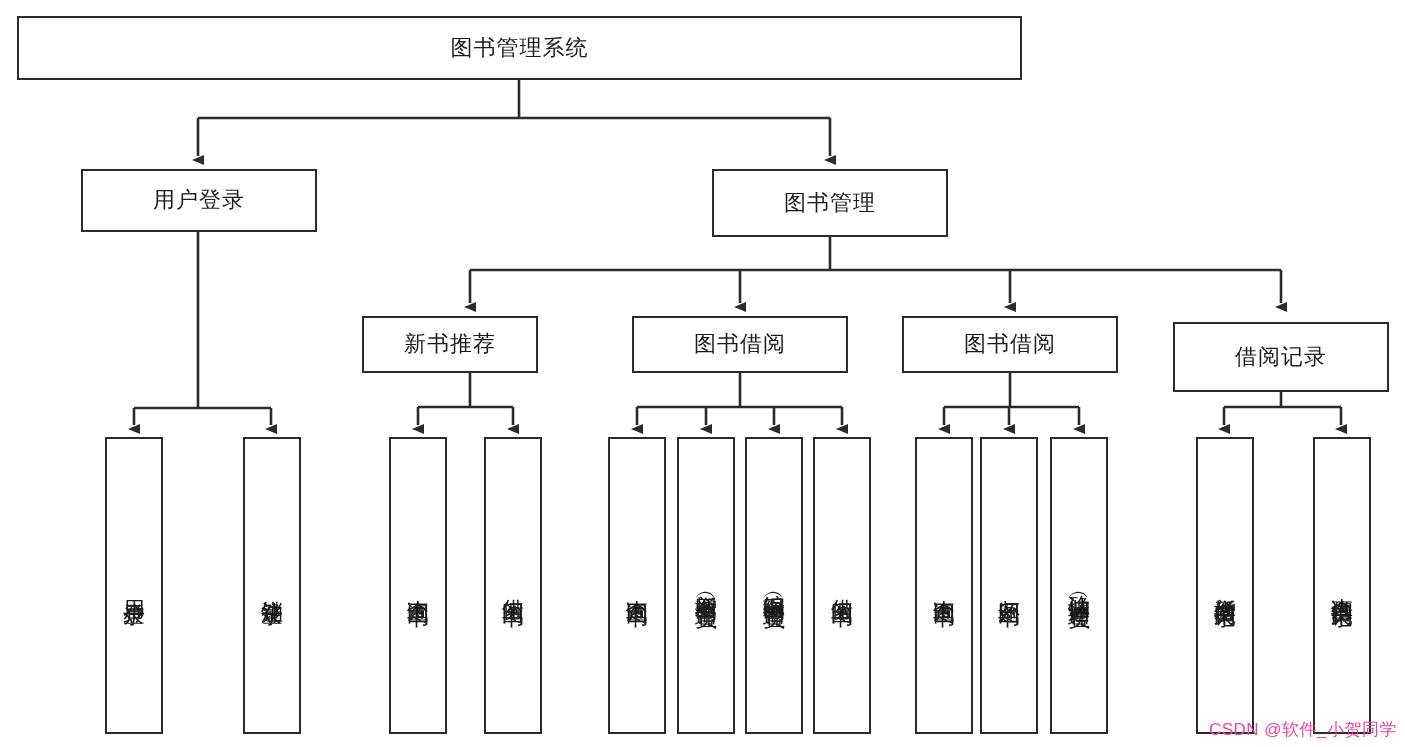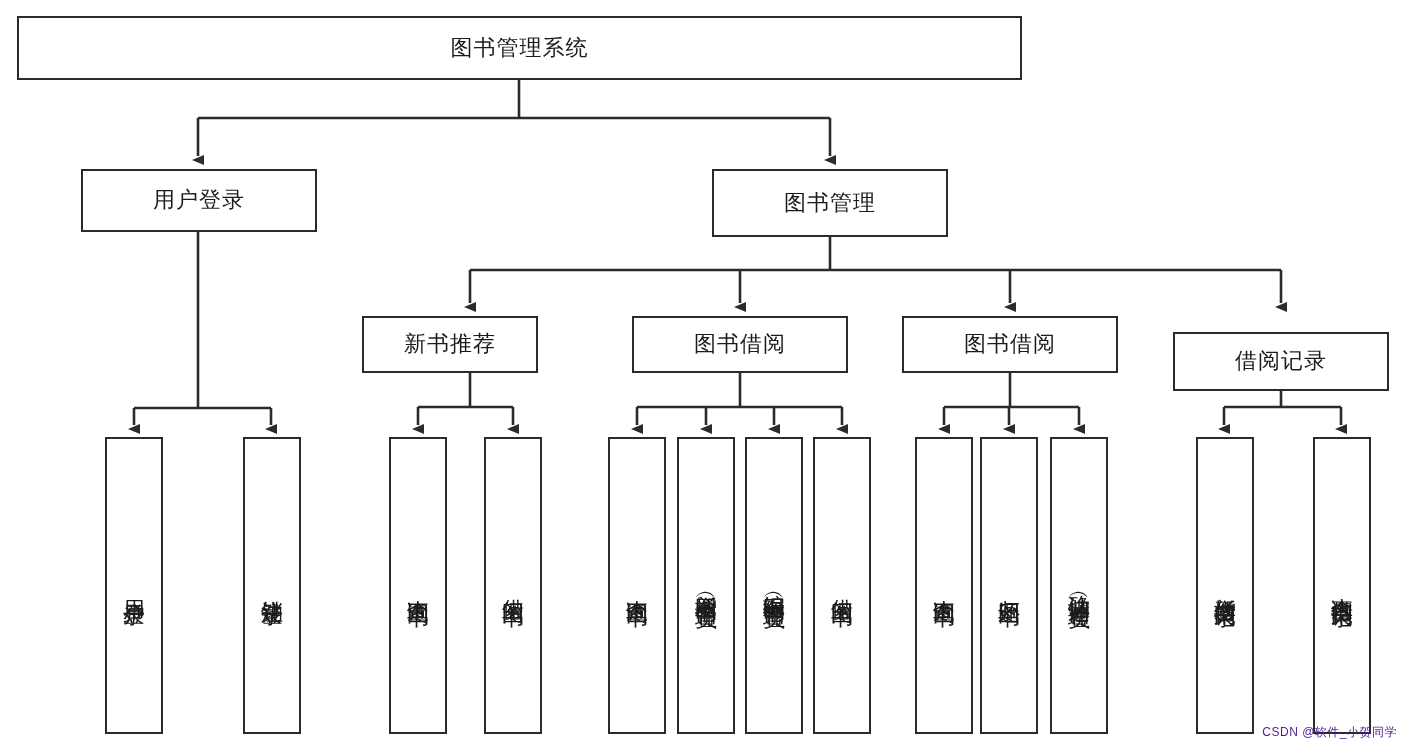--- a/index.html
+++ b/index.html
@@ -56,22 +56,22 @@
     white-space: normal;
     max-height: 100%;
   }
   .node.horizontal .label {
     white-space: nowrap;
   }
   #watermark {
     position: absolute;
     right: 8px;
     bottom: 6px;
-    font-size: 12px;
-    color: #4c1d95;
+    font-size: 17px;
+    color: #ec4899;
     letter-spacing: 0.5px;
     white-space: nowrap;
     pointer-events: none;
   }
 </style>
 </head>
 <body>
 
 <div id="stage">
 
@@ -140,21 +140,21 @@
 
   <div class="node horizontal" style="left:362px; top:316px; width:176px; height:57px;">
     <span class="label">新书推荐</span>
   </div>
   <div class="node horizontal" style="left:632px; top:316px; width:216px; height:57px;">
     <span class="label">图书借阅</span>
   </div>
   <div class="node horizontal" style="left:902px; top:316px; width:216px; height:57px;">
     <span class="label">图书借阅</span>
   </div>
-  <div class="node horizontal" style="left:1173px; top:332px; width:216px; height:59px;">
+  <div class="node horizontal" style="left:1173px; top:322px; width:216px; height:70px;">
     <span class="label">借阅记录</span>
   </div>
 
   <div class="node vertical" style="left:105px; top:437px; width:58px; height:297px;">
     <span class="label">用户登录</span>
   </div>
   <div class="node vertical" style="left:243px; top:437px; width:58px; height:297px;">
     <span class="label">注销登录</span>
   </div>
 

